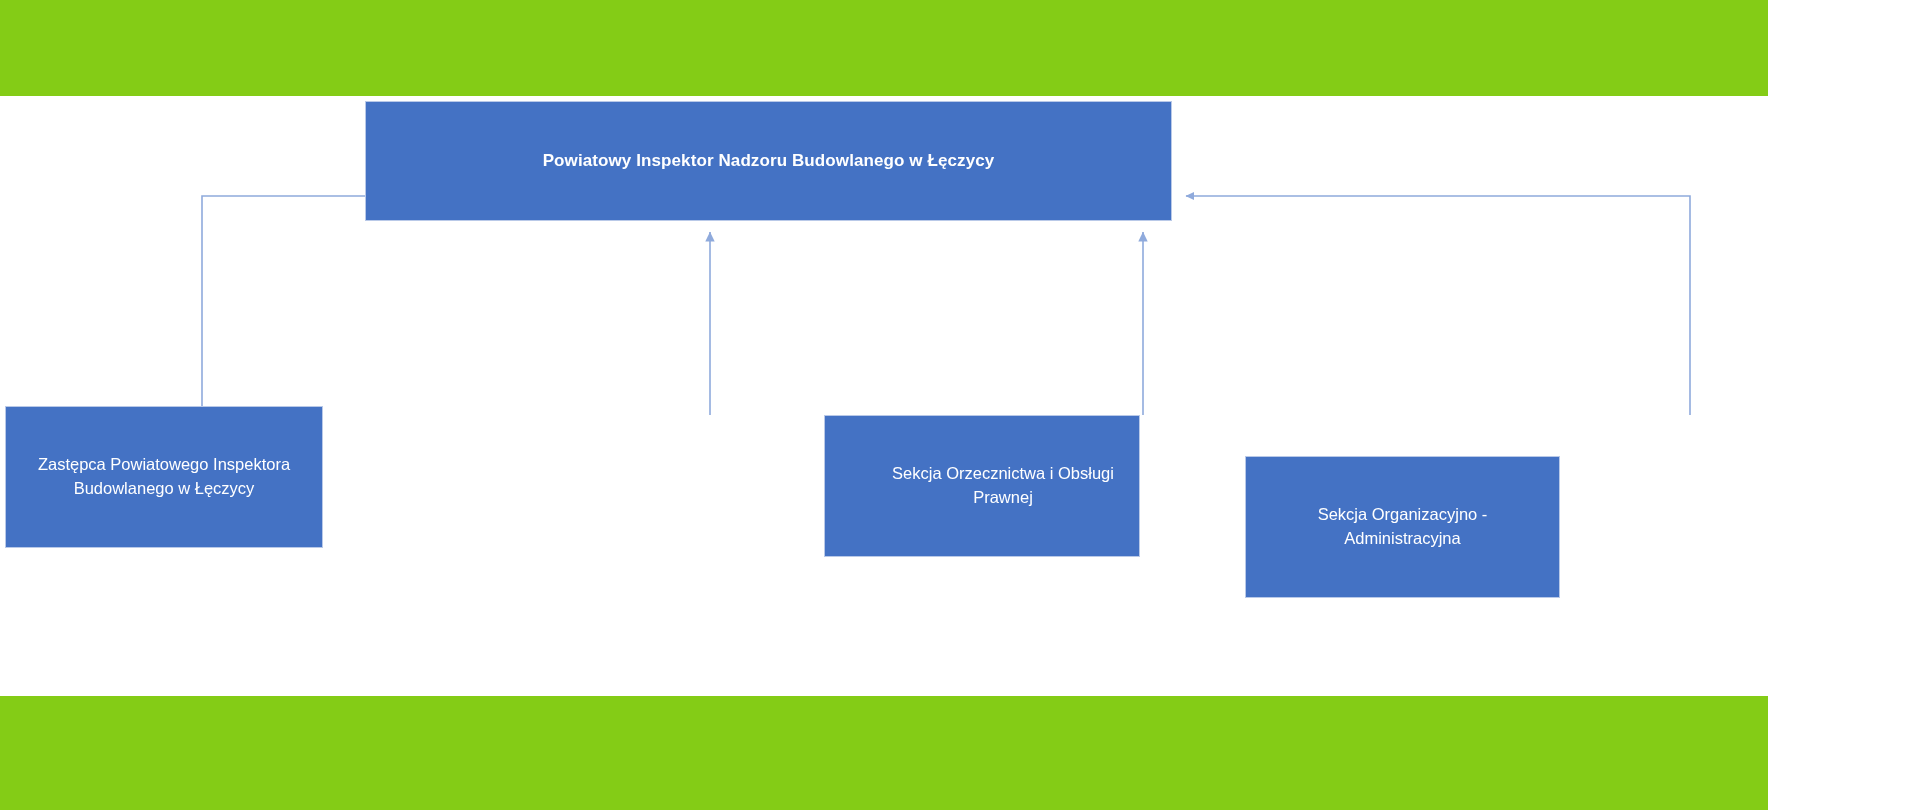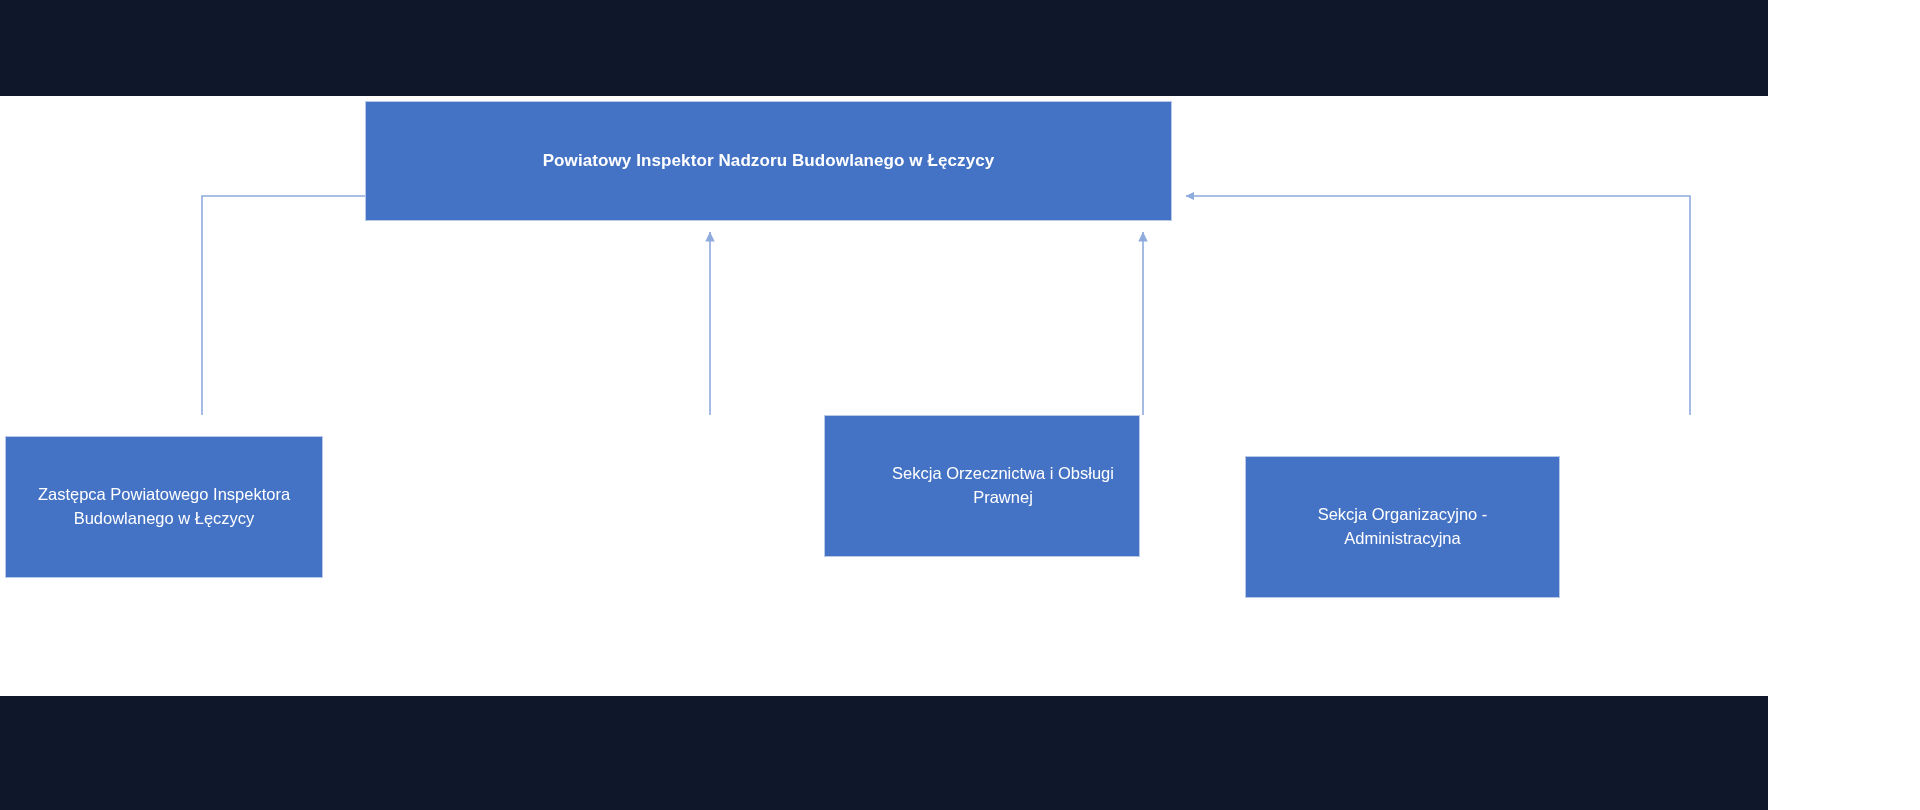--- a/index.html
+++ b/index.html
@@ -10,21 +10,21 @@
   body {
     width: 1920px;
     height: 810px;
     font-family: "Liberation Sans", sans-serif;
     overflow: hidden;
   }
   #chart-canvas {
     position: relative;
     width: 1768px;
     height: 810px;
-    background: #0f172a;
+    background: #84cc16;
     overflow: hidden;
   }
   
   #content-band {
     position: absolute;
     left: 0;
     top: 96px;
     width: 1920px;
     height: 600px;
     background: #ffffff;
@@ -60,21 +60,21 @@
     width: 807px;
     height: 120px;
   }
   #node-root .node-label {
     font-size: 17px;
     font-weight: bold;
     letter-spacing: 0.1px;
   }
   #node-deputy {
     left: 5px;
-    top: 436px;
+    top: 406px;
     width: 318px;
     height: 142px;
   }
   #node-inspection {
     left: 420px;
     top: 415px;
     width: 315px;
     height: 142px;
   }
   #node-legal {

